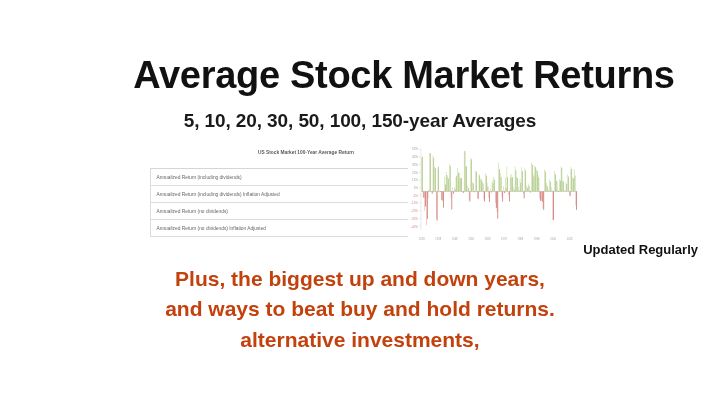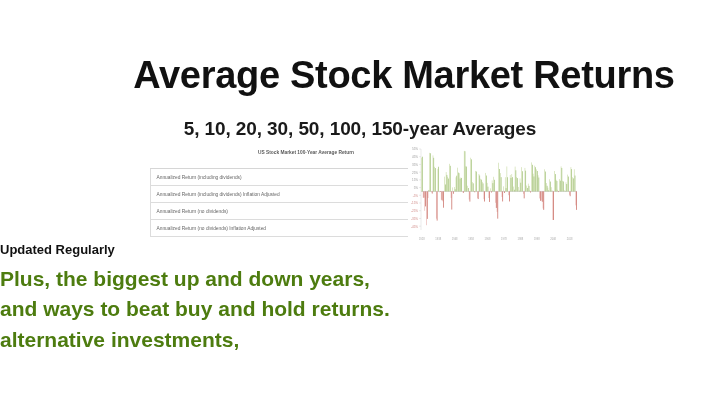--- a/index.html
+++ b/index.html
@@ -38,21 +38,20 @@
   .subtitle {
     position: absolute;
     left: 0;
     top: 110px;
     width: 720px;
     text-align: center;
     font-size: 19px;
     font-weight: bold;
     color: #1a1a1a;
     letter-spacing: -0.1px;
-    margin-top: 8px;
   }
 
   
   .report {
     position: absolute;
     left: 148px;
     top: 146px;
     width: 432px;
     height: 98px;
   }
@@ -110,32 +109,32 @@
     height: 98px;
   }
   .chart svg { display: block; }
 
   
   .updated {
     position: absolute;
     left: 0;
     top: 242px;
     width: 698px;
-    text-align: left;
+    text-align: right;
     font-size: 13px;
     font-weight: bold;
     color: #111111;
   }
   .tagline {
     position: absolute;
     left: 0;
     top: 264px;
     width: 720px;
-    text-align: left;
-    color: #4d7c0f;
+    text-align: center;
+    color: #c2410c;
     font-size: 21px;
     font-weight: bold;
     line-height: 1.45;
   }
   .tagline .line { display: block; }
 </style>
 </head>
 <body>
 
 <div id="slide">

